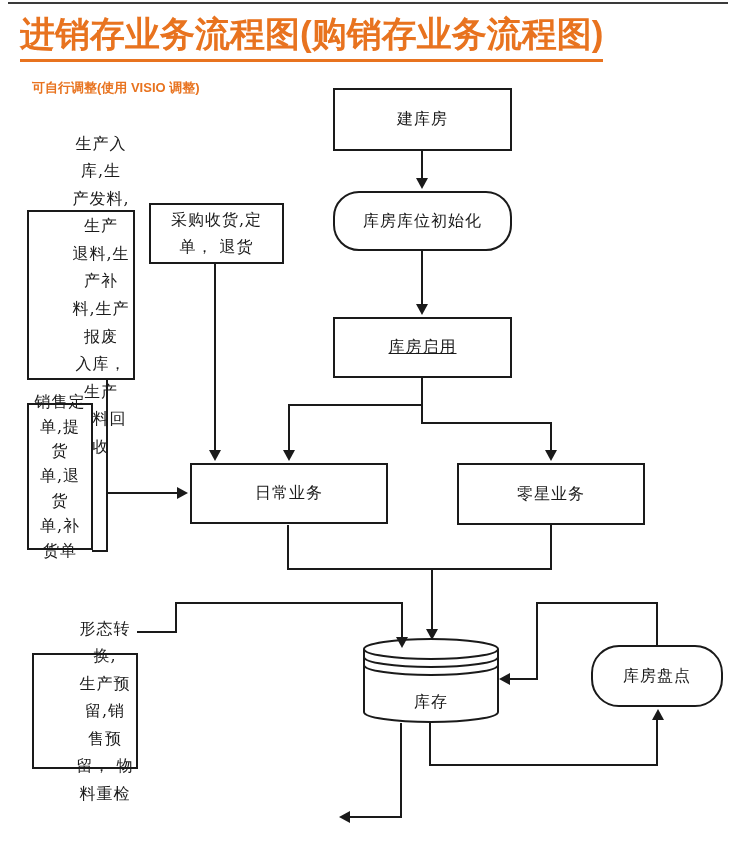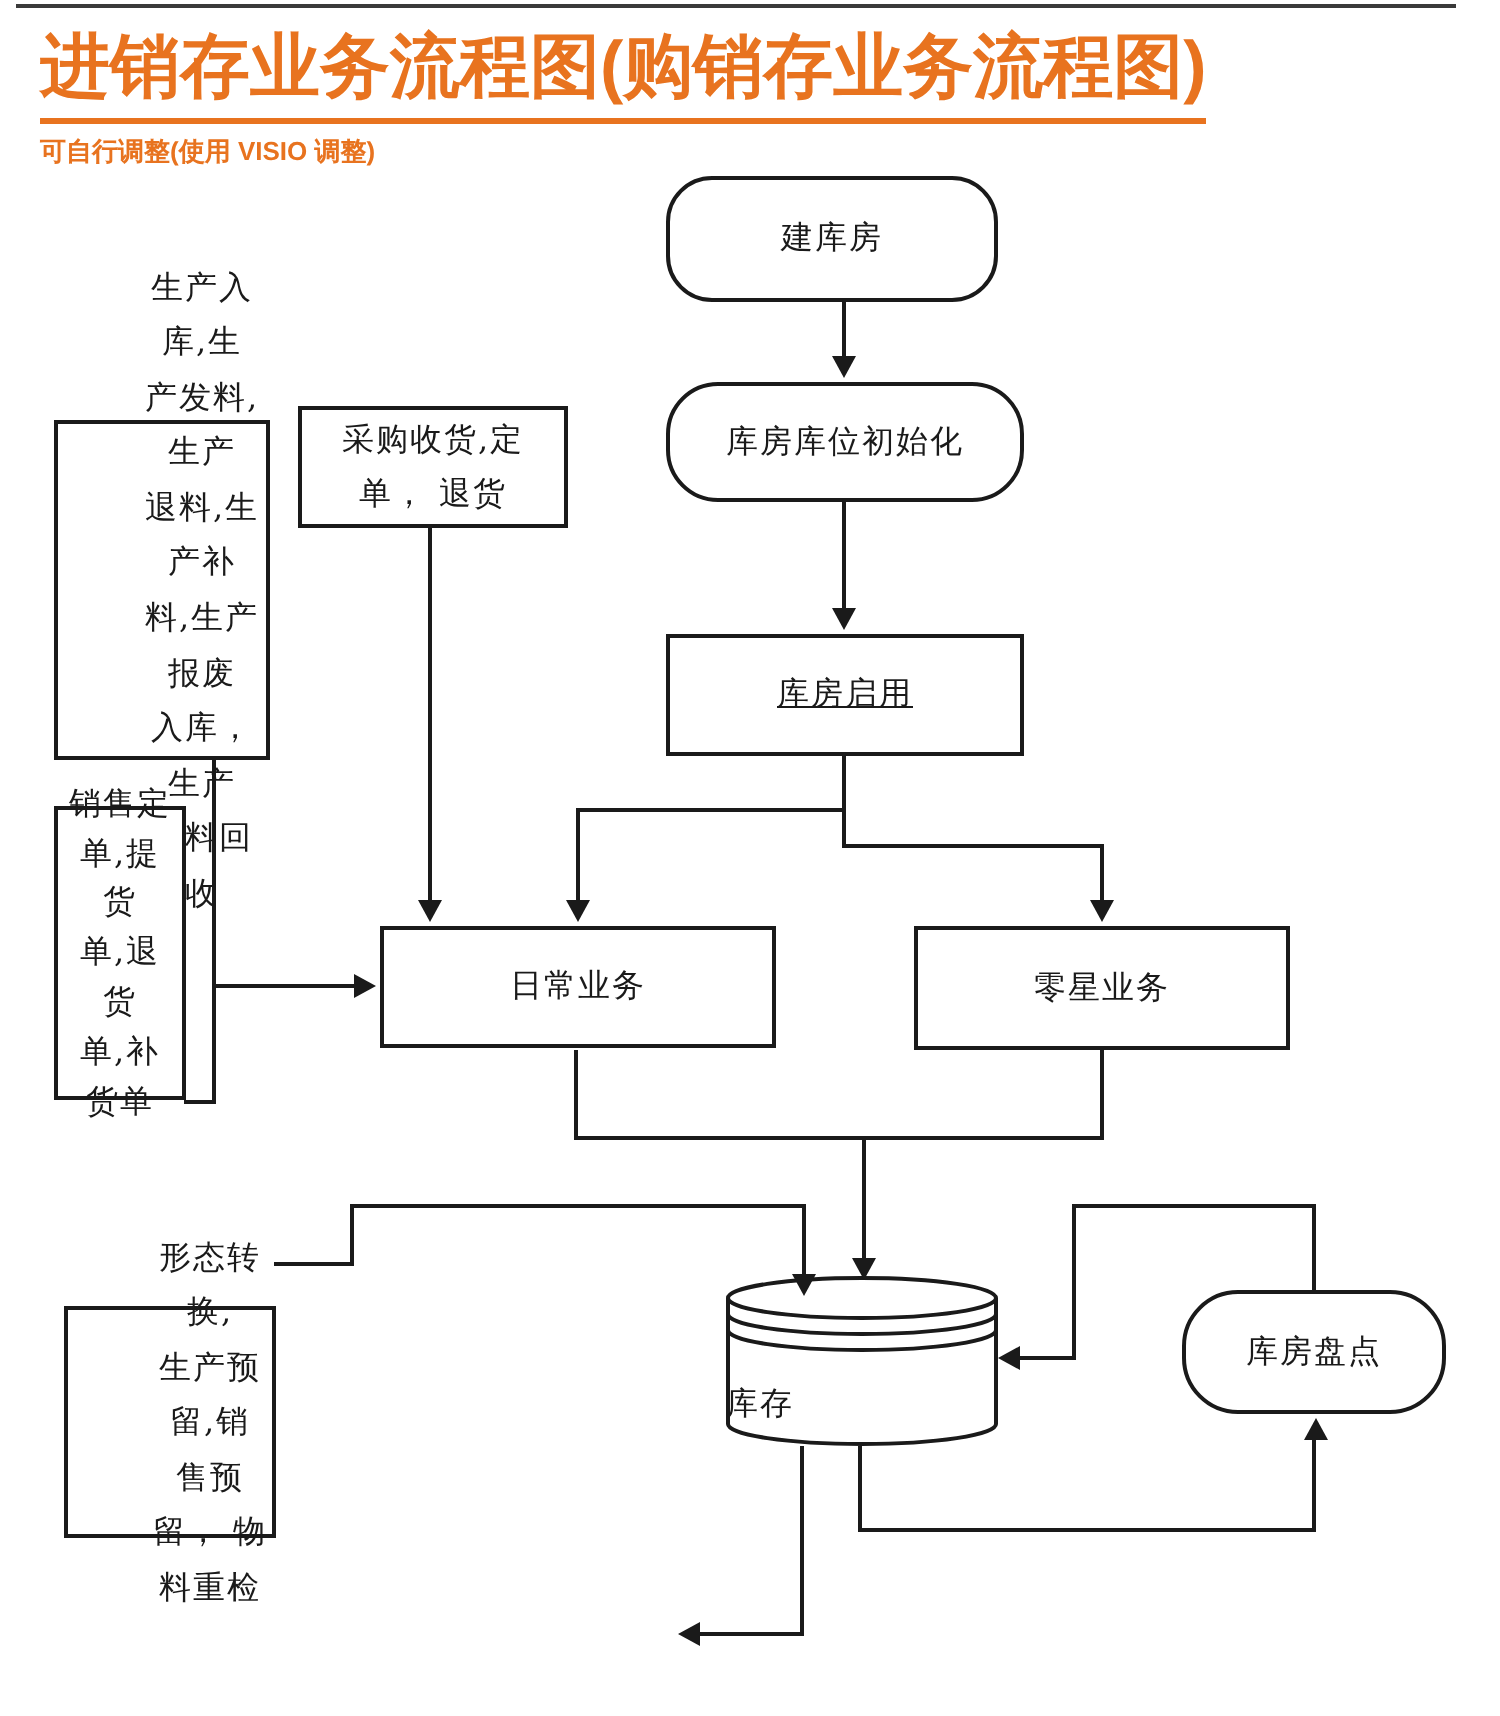--- a/index.html
+++ b/index.html
@@ -9,52 +9,52 @@
   }
   .top-rule{position:absolute;left:8px;top:2px;width:720px;height:2px;background:#3a3a3a;}
   .title{
     position:absolute;left:20px;top:14px;margin:0;
     font-family:"Liberation Sans","DejaVu Sans",sans-serif;
     font-size:35px;font-weight:bold;color:var(--accent,#E8731F);
     border-bottom:3px solid var(--accent,#E8731F);padding-bottom:5px;line-height:1.15;
     white-space:nowrap;
   }
   .subtitle{
-    position:absolute;left:20px;top:67px;margin:0;
+    position:absolute;left:20px;top:67px;margin:12px;
     font-family:"Liberation Sans","DejaVu Sans",sans-serif;
     font-size:13px;font-weight:bold;color:var(--accent,#E8731F);
   }
   .node{
     position:absolute;box-sizing:border-box;border:2px solid #1a1a1a;background:#fff;
     display:flex;align-items:center;justify-content:center;text-align:center;
     font-size:16px;line-height:1.65;white-space:pre-line;letter-spacing:1px;
   }
   .node.tall{line-height:1.72;padding-left:40px;}
   .node.narrow{line-height:1.55;}
   .h{position:absolute;height:2px;background:#1a1a1a;}
   .v{position:absolute;width:2px;background:#1a1a1a;}
   .ar{position:absolute;width:0;height:0;}
   .ar-down{border-left:6px solid transparent;border-right:6px solid transparent;border-top:11px solid #1a1a1a;}
   .ar-up{border-left:6px solid transparent;border-right:6px solid transparent;border-bottom:11px solid #1a1a1a;}
   .ar-left{border-top:6px solid transparent;border-bottom:6px solid transparent;border-right:11px solid #1a1a1a;}
   .ar-right{border-top:6px solid transparent;border-bottom:6px solid transparent;border-left:11px solid #1a1a1a;}
   .cyl{position:absolute;left:363px;top:638px;width:136px;height:85px;}
   .cyl svg{position:absolute;left:0;top:0;}
-  .cyl-label{position:absolute;left:0;right:0;bottom:10px;text-align:left;font-size:16px;letter-spacing:1px;}
+  .cyl-label{position:absolute;left:0;right:0;bottom:10px;text-align:center;font-size:16px;letter-spacing:1px;}
 </style>
 </head>
 <body>
 
 <div class="canvas">
 
   <div class="top-rule"></div>
   <h1 class="title">进销存业务流程图(购销存业务流程图)</h1>
   <p class="subtitle">可自行调整(使用 VISIO 调整)</p>
 
-  <div class="node" style="left:333px;top:88px;width:166px;height:63px;border-radius:23px;">建库房</div>
+  <div class="node" style="left:333px;top:88px;width:179px;height:63px;">建库房</div>
   <div class="node" style="left:333px;top:191px;width:179px;height:60px;border-radius:26px;">库房库位初始化</div>
   <div class="node" style="left:333px;top:317px;width:179px;height:61px;text-decoration:underline;">库房启用</div>
   <div class="node" style="left:149px;top:203px;width:135px;height:61px;">采购收货,定
 单， 退货</div>
   <div class="node tall" style="left:27px;top:210px;width:108px;height:170px;">生产入库,生
 产发料,生产
 退料,生产补
 料,生产报废
 入库， 生产
 残料回收</div>

